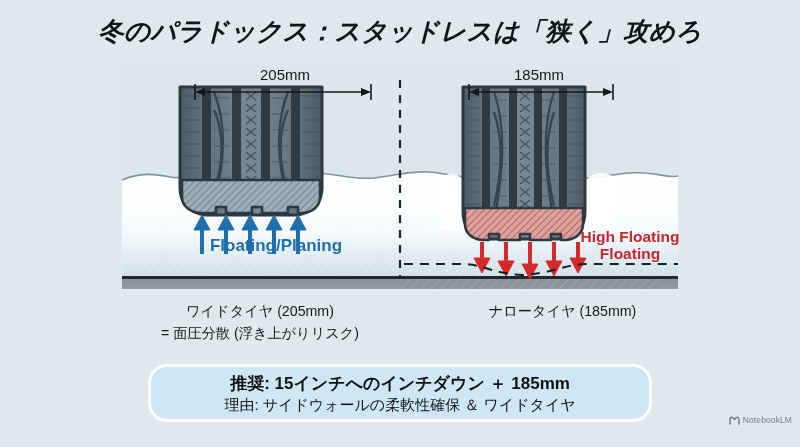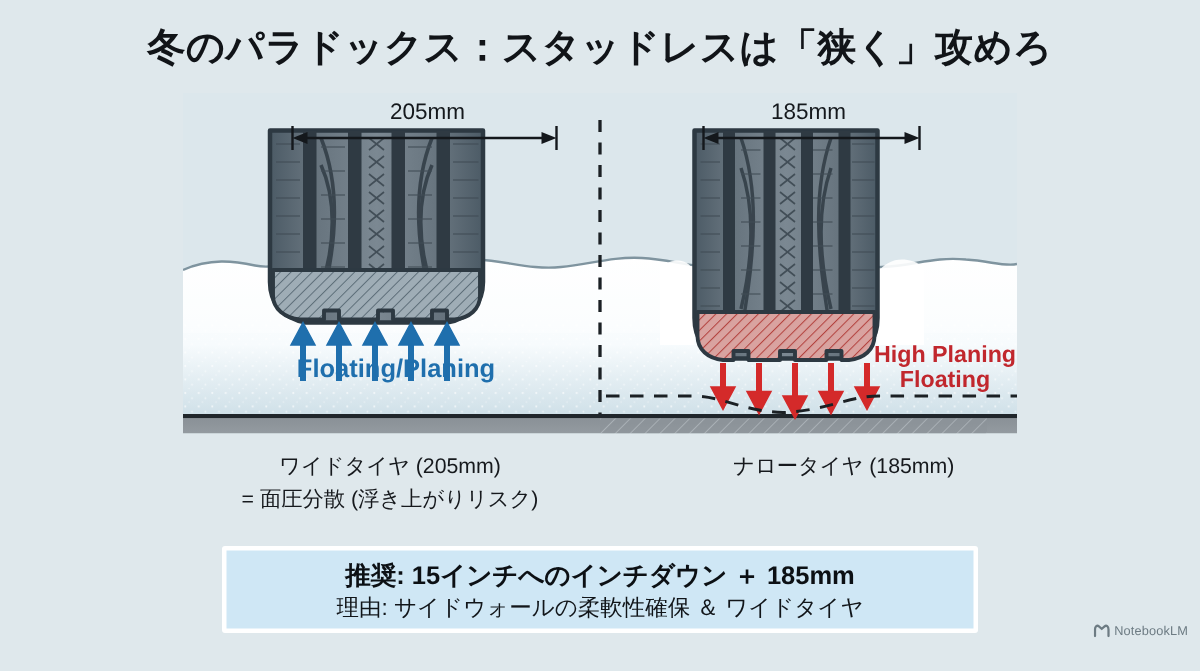--- a/index.html
+++ b/index.html
@@ -25,20 +25,21 @@
     position: absolute;
     top: 14px;
     left: 0;
     width: 800px;
     text-align: center;
     font-size: 25.5px;
     font-weight: bold;
     color: #111418;
     letter-spacing: 0.3px;
     white-space: nowrap;
+    font-style: italic;
   }
 
   
   .illus {
     position: absolute;
     left: 122px;
     top: 62px;
     width: 556px;
     height: 227px;
     background: #dce7ec;
@@ -54,21 +55,21 @@
     color: #14181c;
     text-align: center;
     white-space: nowrap;
   }
   .dimlabel.left  { left: 205px; top: 66px; width: 160px; }
   .dimlabel.right { left: 464px; top: 66px; width: 150px; }
 
   
   .float-label {
     position: absolute;
-    left: 174px;
+    left: 186px;
     top: 236px;
     width: 180px;
     text-align: center;
     font-size: 17px;
     font-weight: 600;
     color: #1f6fad;
     white-space: nowrap;
   }
   .hsp-label {
     position: absolute;
@@ -98,21 +99,21 @@
 
   
   .recbox {
     position: absolute;
     left: 148px;
     top: 364px;
     width: 504px;
     height: 58px;
     background: #cfe7f5;
     border: 3px solid #ffffff;
-    border-radius: 2px;
+    border-radius: 19px;
     box-sizing: border-box;
     display: flex;
     flex-direction: column;
     align-items: center;
     justify-content: center;
     gap: 1px;
   }
   .rec-line1 {
     font-size: 17px;
     font-weight: bold;
@@ -375,21 +376,21 @@
     <polygon points="2,8 12,4 12,12" fill="#14181c"></polygon>
     <polygon points="146,8 136,4 136,12" fill="#14181c"></polygon>
     <line x1="2" y1="0" x2="2" y2="16" stroke="#14181c" stroke-width="1.6"></line>
     <line x1="146" y1="0" x2="146" y2="16" stroke="#14181c" stroke-width="1.6"></line>
   </svg>
   <div class="dimlabel right">185mm</div>
 
   <div class="float-label">Floating/Planing</div>
 
   <div class="hsp-label">
-    <span>High Planing</span><br>
+    <span>High Floating</span><br>
     <span>Floating</span>
   </div>
 
   <div class="caption left">
     <span>ワイドタイヤ (205mm)</span>
     <span class="l2">= 面圧分散 (浮き上がりリスク)</span>
   </div>
 
   <div class="caption right">
     <span>ナロータイヤ (185mm)</span>

